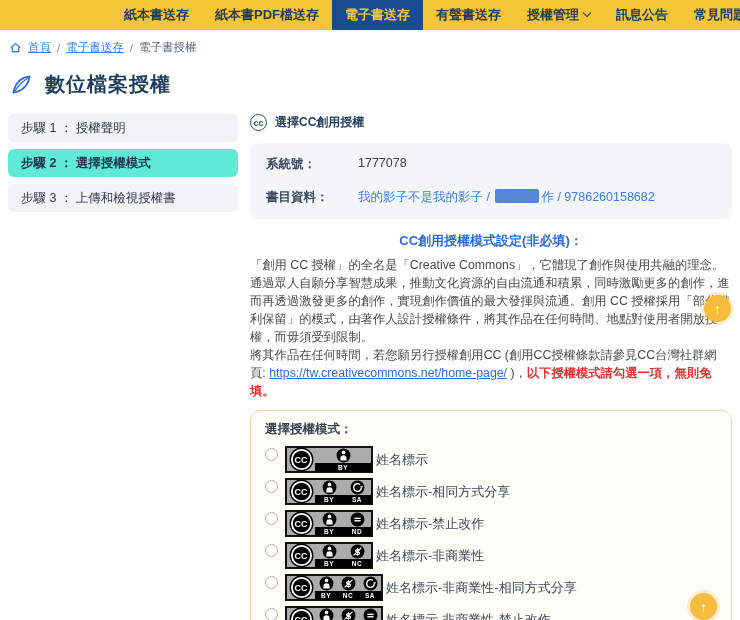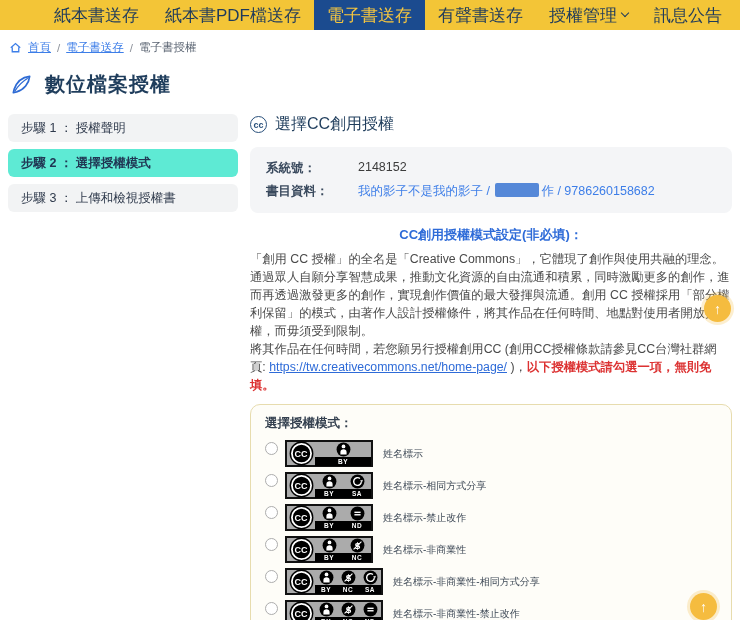--- a/index.html
+++ b/index.html
@@ -3,22 +3,22 @@
 <meta charset="utf-8">
 <style>
   * { margin:0; padding:0; box-sizing:border-box; }
   html,body { width:740px; height:620px; overflow:hidden; background:#fff;
     font-family:"Liberation Sans","DejaVu Sans",sans-serif; }
   .page { position:relative; width:740px; height:620px; }
 
   
   .navbar { height:30px; background:#F3C537; display:flex; align-items:stretch;
     justify-content:center; padding-left:130px; }
-  .nav-item { display:flex; align-items:center; padding:8px 13px; font-size:17px;
-    font-weight:normal; color:#1E3A5C; cursor:pointer; white-space:nowrap; }
+  .nav-item { display:flex; align-items:center; padding:8px 13px; font-size:13px;
+    font-weight:bold; color:#1E3A5C; cursor:pointer; white-space:nowrap; }
   .nav-item.active { background:#1B4B8F; color:#F6C63F; }
   .chevron { display:inline-block; width:6px; height:6px; border-right:1.7px solid #1E3A5C;
     border-bottom:1.7px solid #1E3A5C; transform:rotate(45deg); margin-left:5px;
     position:relative; top:-2px; }
 
   
   .breadcrumb { display:flex; align-items:center; gap:6px; padding:10px 0 0 9px;
     font-size:11.5px; }
   .crumb-link { color:#3D7EE8; text-decoration:underline; cursor:pointer; }
   .crumb-current { color:#5a6472; }
@@ -35,24 +35,24 @@
 
   .step { height:28px; border-radius:6px; background:#F2F3F4; color:#2F3A4C;
     font-size:12.5px; display:flex; align-items:center; padding-left:13px;
     margin-bottom:7px; cursor:pointer; }
   .step.active { background:#5eead4; font-weight:bold; color:#203754; }
 
   .sec-head { display:flex; align-items:center; gap:8px; }
   .cc-badge-icon { width:17px; height:17px; border:1.6px solid #29507B; border-radius:50%;
     color:#29507B; font-size:9px; font-weight:bold; display:flex; align-items:center;
     justify-content:center; }
-  .sec-title { font-size:16px; font-weight:normal; color:#1F3D5C; }
+  .sec-title { font-size:12px; font-weight:bold; color:#1F3D5C; }
 
   .info-card { margin-top:12px; background:#F4F5F7; border-radius:8px; padding:13px 16px;
-    display:grid; grid-template-columns:92px 1fr; row-gap:6px; font-size:12.5px; }
+    display:grid; grid-template-columns:92px 1fr; row-gap:16px; font-size:12.5px; }
   .info-label { color:#3A4A5E; font-weight:bold; }
   .info-value { color:#3c3c3c; }
   .bib-line { color:#3D7EE8; cursor:pointer; }
   .redact { display:inline-block; width:44px; height:14px; background:#5588D8;
     border-radius:2px; vertical-align:-2px; margin:0 2px; }
 
   .cc-heading { margin:13px 0 6px 0; font-size:13px; font-weight:bold; color:#2E6BD8;text-align:center; }
   .desc { font-size:12.3px; color:#4A4A4A; line-height:18px; }
   .desc a, .desc .lnk { color:#2E6BD8; text-decoration:underline; cursor:pointer; }
   .red-note { color:#DC3232; font-weight:bold; }
@@ -69,21 +69,21 @@
     flex:none; }
   .badge-cc { width:28px; display:flex; align-items:center; justify-content:center; }
   .cc-disc { width:21px; height:21px; border-radius:50%; background:#000; color:#fff;
     font-weight:bold; font-size:9px; display:flex; align-items:center; justify-content:center;
     box-shadow:inset 0 0 0 1.8px #fff, 0 0 0 1.4px #000; }
   .badge-cols { display:flex; }
   .bcol { display:flex; flex-direction:column; }
   .bicon { flex:1; display:flex; align-items:center; justify-content:center; }
   .bstrip { height:9px; background:#000; color:#fff; font-size:6.5px; font-weight:bold;
     text-align:center; line-height:9px; letter-spacing:.5px; }
-  .lic-label { font-size:10px; color:#3F4A57; margin-left:10px; }
+  .lic-label { font-size:13px; color:#3F4A57; margin-left:3px; }
 
   .scroll-top { position:absolute; width:27px; height:27px; border-radius:50%;
     background:#F5BC3F; color:#fff; display:flex; align-items:center; justify-content:center;
     font-size:14px; font-weight:bold; cursor:pointer; box-shadow:0 0 0 3px rgba(245,188,63,.25); }
   #scrollTop1 { left:704px; top:295px; }
   #scrollTop2 { left:690px; top:593px; }
 </style>
 </head>
 <body>
 
@@ -131,21 +131,21 @@
       </div>
 
     <div class="right-col">
       <div class="sec-head">
         <span class="cc-badge-icon">cc</span>
         <span class="sec-title">選擇CC創用授權</span>
       </div>
 
       <div class="info-card">
         <span class="info-label">系統號：</span>
-        <span class="info-value">2148152</span>
+        <span class="info-value">1777078</span>
         <span class="info-label">書目資料：</span>
         <span class="info-value bib-line">
           <span>我的影子不是我的影子</span><span> / </span><span class="redact"></span><span>作 / 9786260158682</span>
         </span>
       </div>
 
       <div class="cc-heading">CC創用授權模式設定(非必填)：</div>
 
       <div class="desc">
         <span>「創用 CC 授權」的全名是「Creative Commons」，它體現了創作與使用共融的理念。通過眾人自願分享智慧成果，推動文化資源的自由流通和積累，同時激勵更多的創作，進而再透過激發更多的創作，實現創作價值的最大發揮與流通。創用 CC 授權採用「部分權利保留」的模式，由著作人設計授權條件，將其作品在任何時間、地點對使用者開放授權，而毋須受到限制。</span><br>

